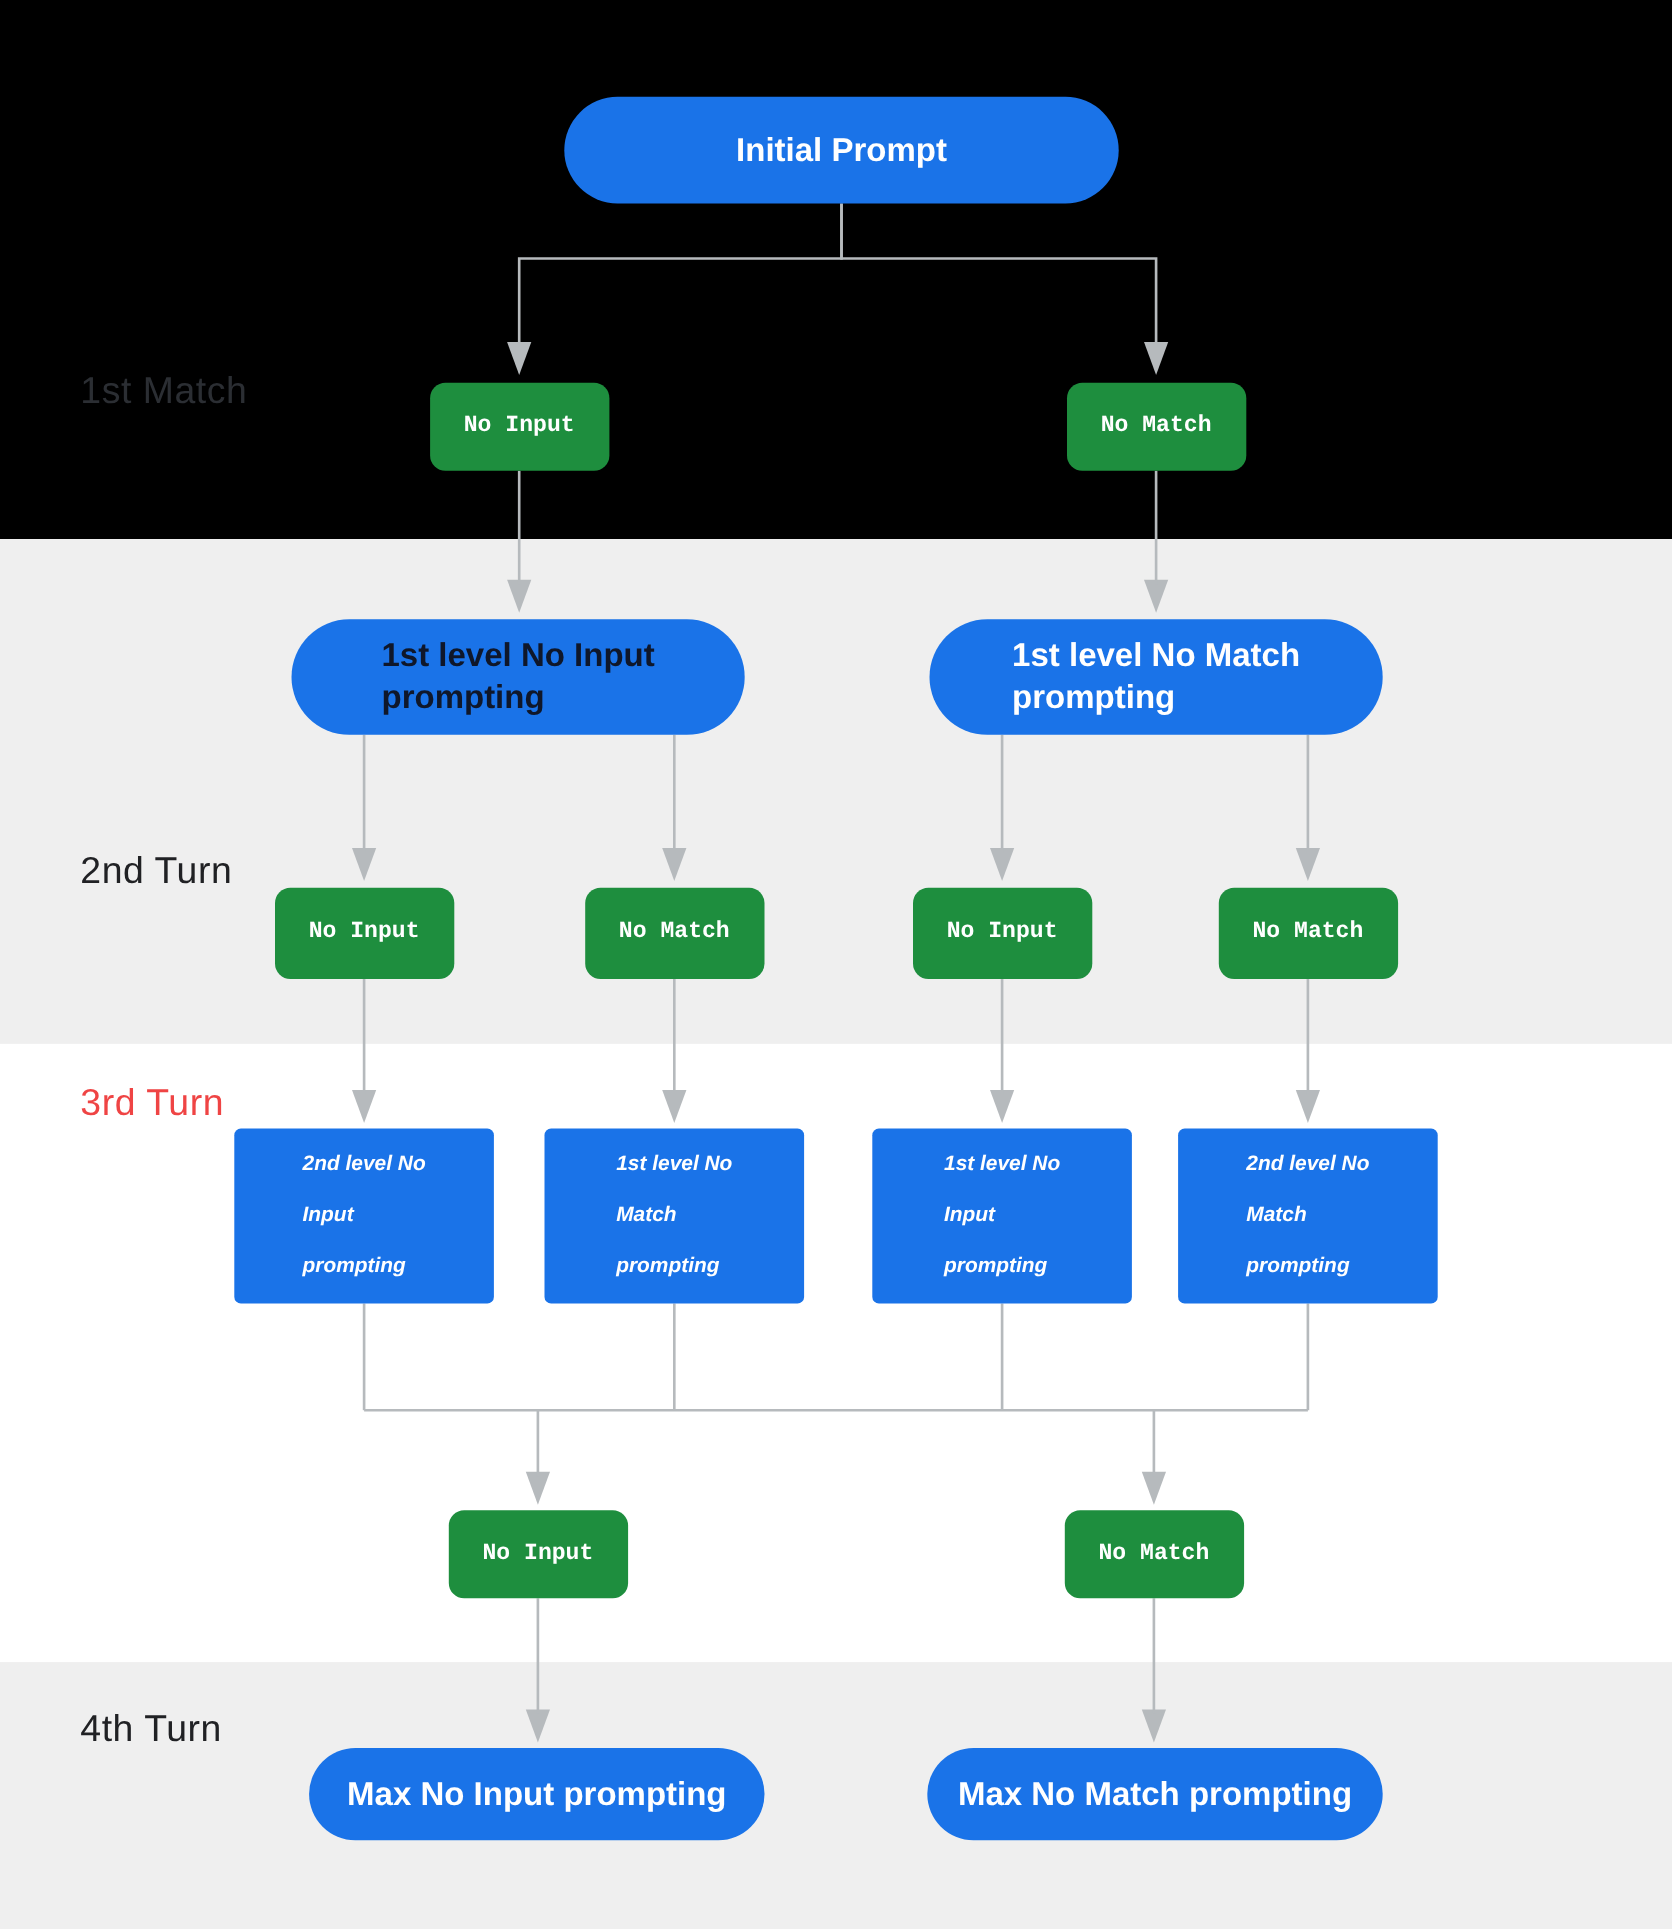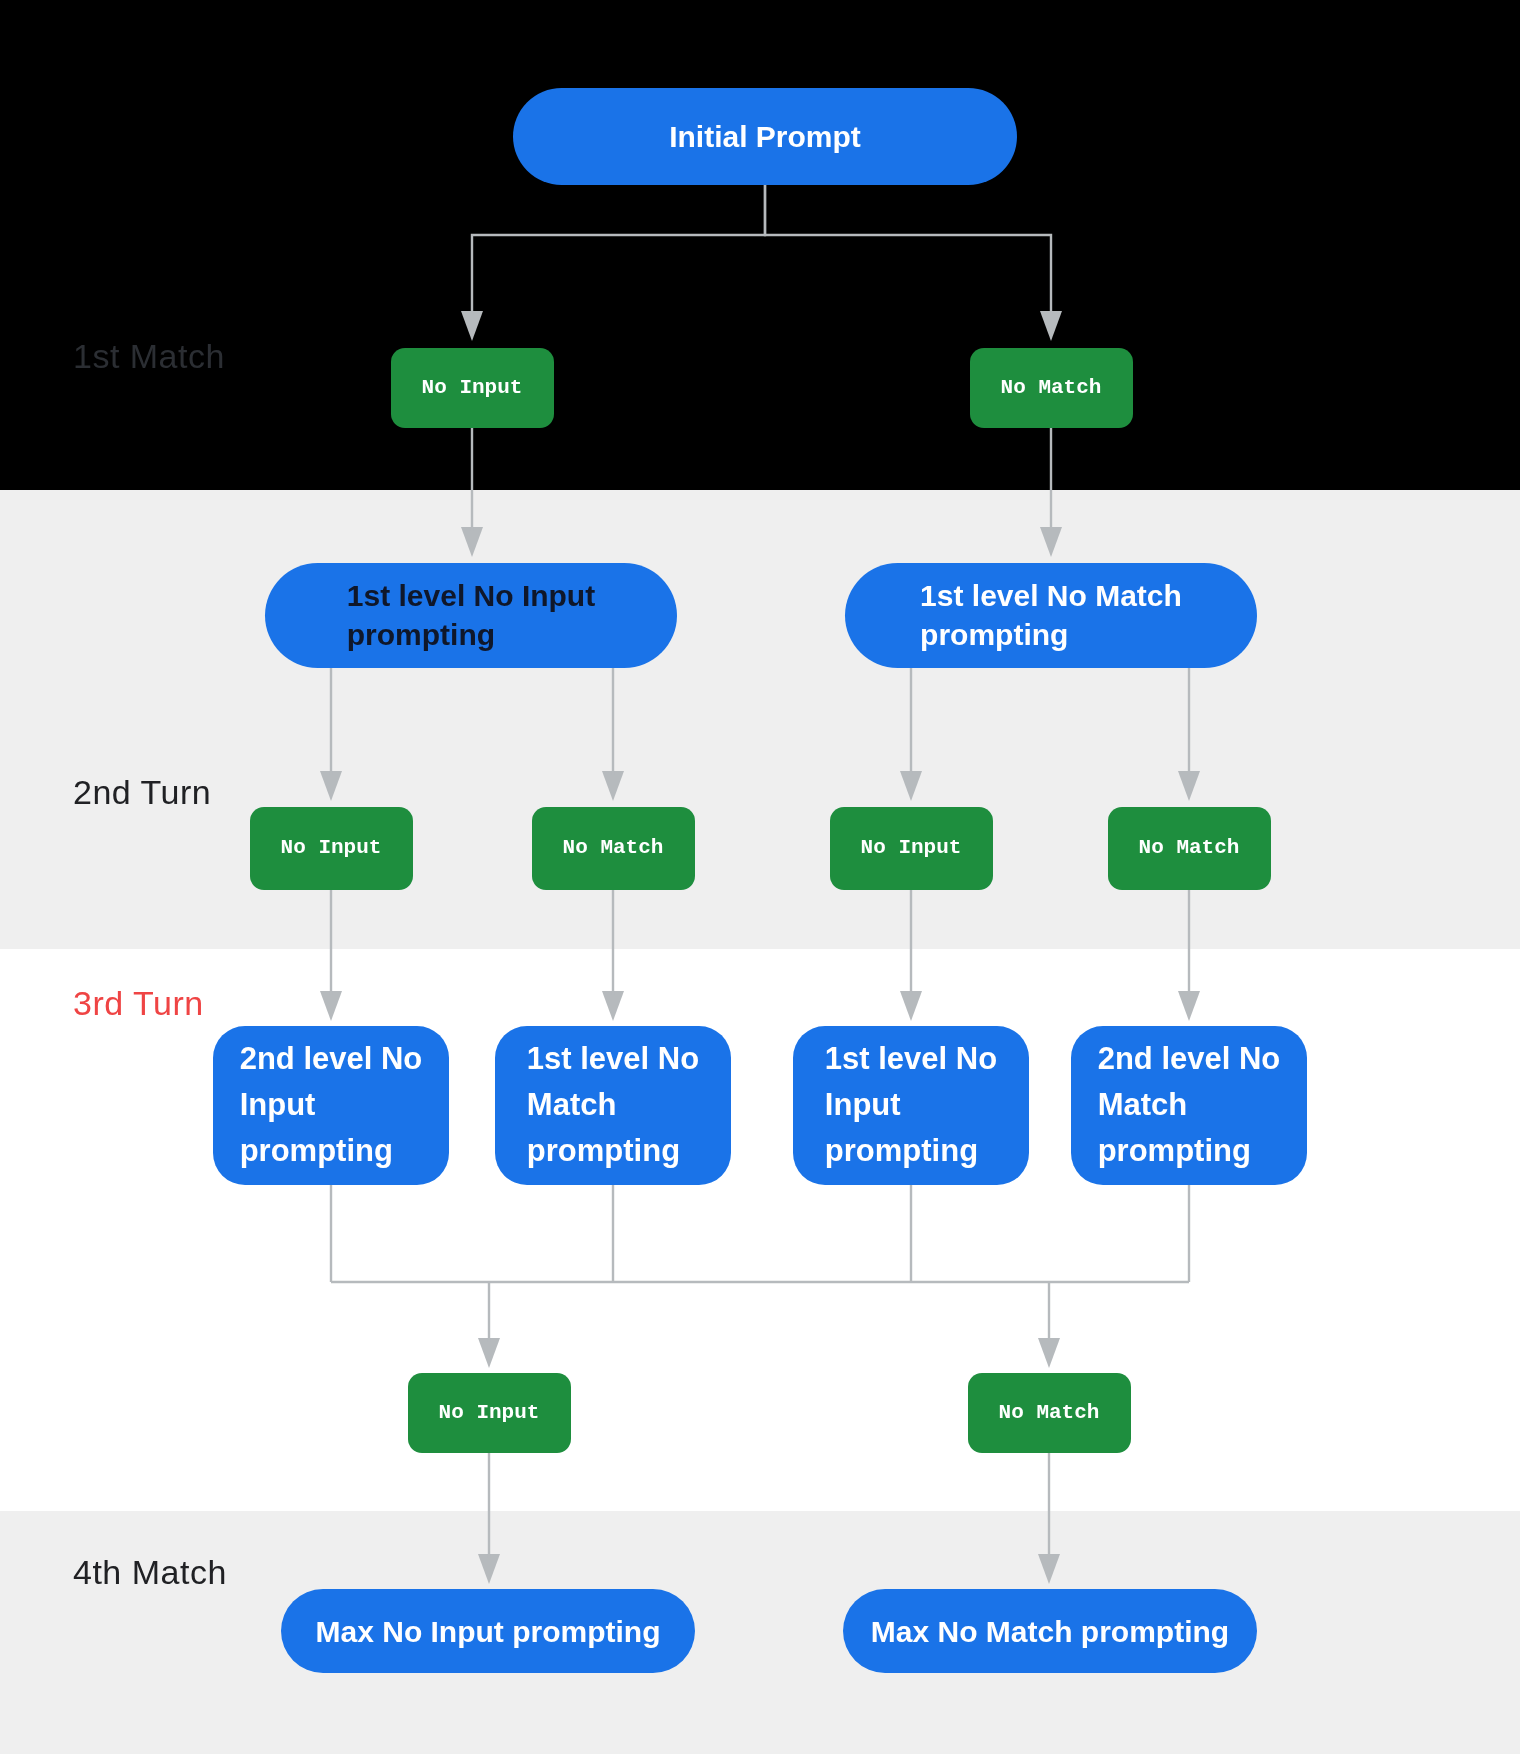--- a/index.html
+++ b/index.html
@@ -19,21 +19,21 @@
     align-items:center;
     justify-content:center;
     text-align:left;
     color:#ffffff;
     font-weight:bold;
     white-space:pre-line;
     box-sizing:border-box;
   }
   .node--pill{border-radius:999px;font-size:30px;line-height:39px;}
   .node--chip{border-radius:14px;font-size:21px;line-height:34px;font-family:Liberation Mono, monospace;}
-  .node--round{border-radius:32px;font-size:31px;line-height:46px;}
+  .node--round{border-radius:6px;font-size:19px;line-height:46px;font-style:italic;}
   .turn-label{
     position:absolute;
     z-index:4;
     font-size:34px;
     font-weight:normal;
     transform:translateY(-50%);
     letter-spacing:0.5px;
   }
 </style>
 </head>
@@ -82,21 +82,21 @@
       <polyline points="1049,1282 1049,1342" fill="none" stroke="#b6babd" stroke-width="2.4"></polyline>
       <polygon points="478,1554 500,1554 489,1584" fill="#b6babd"></polygon>
       <polyline points="489,1453 489,1558" fill="none" stroke="#b6babd" stroke-width="2.4"></polyline>
       <polygon points="1038,1554 1060,1554 1049,1584" fill="#b6babd"></polygon>
       <polyline points="1049,1453 1049,1558" fill="none" stroke="#b6babd" stroke-width="2.4"></polyline>
     </svg>
   <div id="labels">
       <div class="turn-label" style="left: 73px; top: 356px; color: rgb(43, 46, 51);">1st Match</div>
       <div class="turn-label" style="left: 73px; top: 792px; color: rgb(32, 33, 36);">2nd Turn</div>
       <div class="turn-label" style="left: 73px; top: 1003px; color: #ef4444;">3rd Turn</div>
-      <div class="turn-label" style="left: 73px; top: 1572px; color: rgb(32, 33, 36);">4th Match</div>
+      <div class="turn-label" style="left: 73px; top: 1572px; color: rgb(32, 33, 36);">4th Turn</div>
     </div>
   <div id="nodes">
       <div class="node node--pill" style="left: 513px; top: 87.5px; width: 504px; height: 97px; background: rgb(26, 115, 232); color: rgb(255, 255, 255);">Initial Prompt</div>
       <div class="node node--chip" style="left: 390.5px; top: 348px; width: 163px; height: 80px; background: rgb(30, 142, 62); color: rgb(255, 255, 255);">No Input</div>
       <div class="node node--chip" style="left: 969.5px; top: 348px; width: 163px; height: 80px; background: rgb(30, 142, 62); color: rgb(255, 255, 255);">No Match</div>
       <div class="node node--pill" style="left: 265px; top: 562.5px; width: 412px; height: 105px; background: rgb(26, 115, 232); color: #0f172a;">1st level No Input
 prompting</div>
       <div class="node node--pill" style="left: 845px; top: 562.5px; width: 412px; height: 105px; background: rgb(26, 115, 232); color: rgb(255, 255, 255);">1st level No Match
 prompting</div>
       <div class="node node--chip" style="left: 249.5px; top: 806.5px; width: 163px; height: 83px; background: rgb(30, 142, 62); color: rgb(255, 255, 255);">No Input</div>

